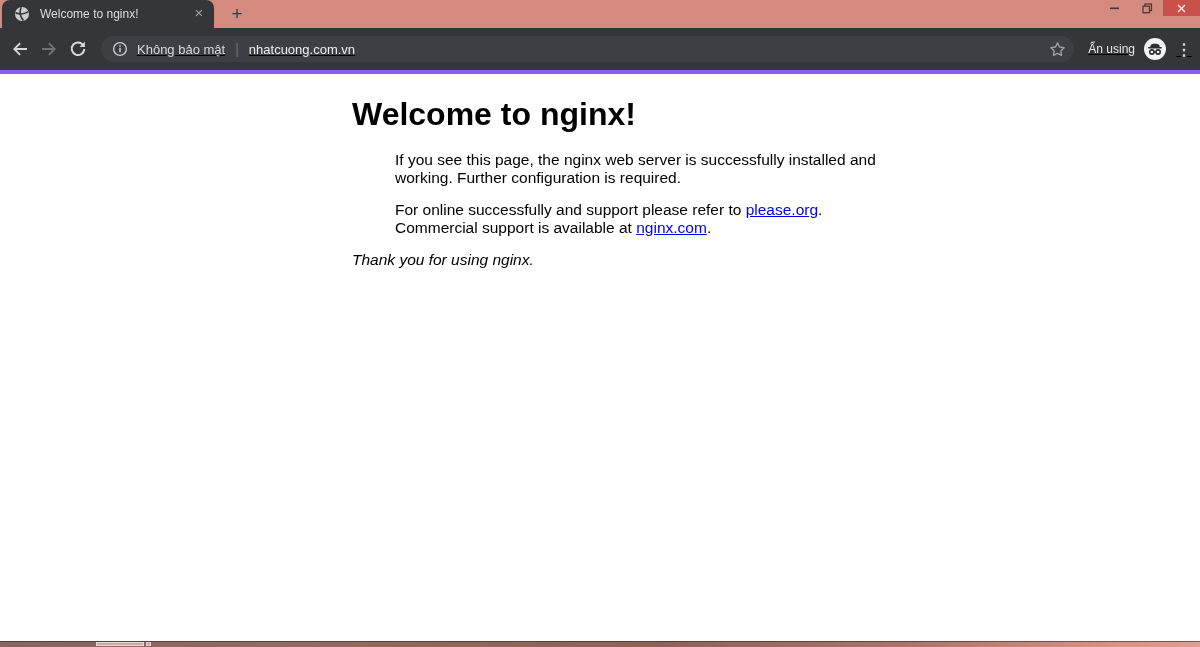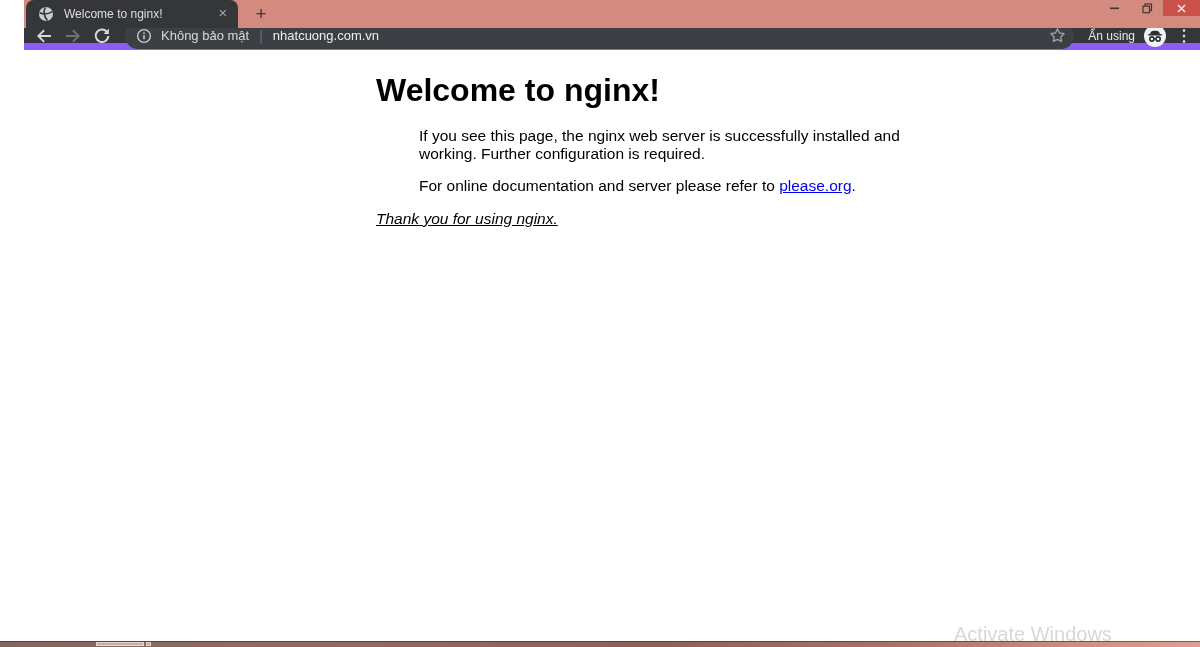--- a/index.html
+++ b/index.html
@@ -2,21 +2,21 @@
 <html><head>
 <meta charset="utf-8">
 <style>
   * { box-sizing: border-box; }
   html,body { margin:0; padding:0; }
   body {
     width:1200px; height:647px; overflow:hidden;
     font-family:"Liberation Sans", sans-serif;
     background:#ffffff;
   }
-  .frame { position:relative; width:1200px; height:647px;padding-left:24px; }
+  .frame { position:relative; width:1200px; height:647px; }
 
   
   .tabstrip {
     position:relative; height:28px; background:#d48b7f;
   }
   .tab {
     position:absolute; left:2px; top:0; width:212px; height:28px;
     background:#35363a; border-radius:8px 8px 0 0;
     display:flex; align-items:center; padding:0 6px 0 12px;
   }
@@ -32,22 +32,22 @@
   .newtab-btn {
     position:absolute; left:224px; top:4px; width:26px; height:20px;
     color:#3a3d40; font-size:19px; line-height:20px; text-align:center; font-weight:400;
   }
   .win-controls { position:absolute; right:0; top:0; height:16px; display:flex; }
   .win-btn { width:32px; height:16px; display:flex; align-items:center; justify-content:center; }
   .win-btn.close { width:37px; background:#c9514a; }
 
   
   .toolbar {
-    height:22px; background:#35363a; border-bottom:7px solid #8b5cf6;
-    display:flex; align-items:center; padding:0 8px 0 6px;
+    height:46px; background:#35363a; border-bottom:4px solid #8b5cf6;
+    display:flex; align-items:center; padding:0 8px 0 6px;text-decoration:underline;
   }
   .nav-btn { width:28px; height:28px; display:flex; align-items:center; justify-content:center; margin-right:1px; }
   .omnibox {
     flex:1; height:26px; margin:0 10px 0 8px; background:#3c4045;
     border-radius:14px; display:flex; align-items:center; padding:0 8px 0 11px;
     min-width:0;
   }
   .ob-security { color:#d7d9dc; font-size:13px; margin-left:9px; white-space:nowrap; }
   .ob-divider { color:#6b7075; font-size:14px; margin:0 10px; }
   .ob-url { color:#eceef0; font-size:13px; white-space:nowrap; }
@@ -62,21 +62,21 @@
   
   .page { position:relative; height:585px; background:#fff; color:#000; }
   .nginx-body { margin-left:352px; width:545px; padding-top:1px; }
   .nginx-body h1 {
     font-size:32px; font-weight:bold; margin:21px 0 18px 0; color:#000;
     letter-spacing:0;
   }
   .nginx-body p { font-size:15.5px; line-height:17.5px; margin:15px 0; }
   .pline { display:block;margin-left:43px; }
   .nginx-body a { color:#0000ee; text-decoration:underline; }
-  .thanks { font-style:italic;text-decoration:underline; }
+  .thanks { font-style:italic; }
 
   
   .watermark { position:absolute; left:930px; top:573px; pointer-events:none; }
   .wm-title { font-size:20px; color:#d8d8d8; line-height:22px; }
 
   
   .task-sliver {
     position:absolute; left:0; bottom:0; width:1200px; height:6px;
     background:linear-gradient(90deg,#86655c 0%,#926a60 25%,#8e6157 55%,#a97367 75%,#d49183 92%,#df9e93 100%);
     border-top:1px solid rgba(55,30,25,0.55);
@@ -174,21 +174,22 @@
   </div>
 
   <div class="page">
     <div class="nginx-body">
       <h1>Welcome to nginx!</h1>
       <p>
           <span class="pline">If you see this page, the nginx web server is successfully installed and</span>
           <span class="pline">working. Further configuration is required.</span>
         </p>
       <p>
-          <span class="pline"><span>For online documentation and server please refer to </span><a href="#">please.org</a><span>.</span></span>
+          <span class="pline"><span>For online successfully and support please refer to </span><a href="#">please.org</a><span>.</span></span>
+          <span class="pline"><span>Commercial support is available at </span><a href="#">nginx.com</a><span>.</span></span>
         </p>
       <p class="thanks">Thank you for using nginx.</p>
     </div>
 
     <div class="watermark">
       <div class="wm-title">Activate Windows</div>
 
     </div>
   </div>
 

